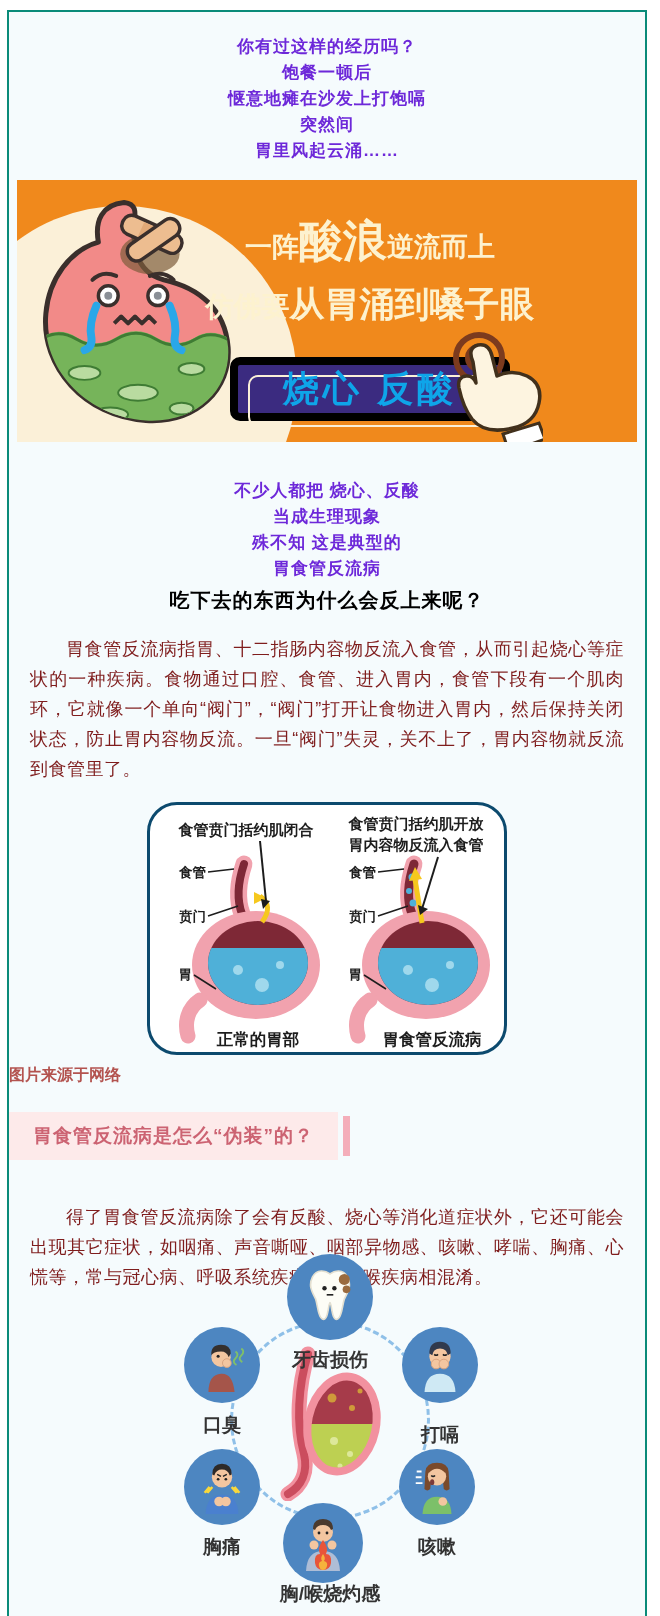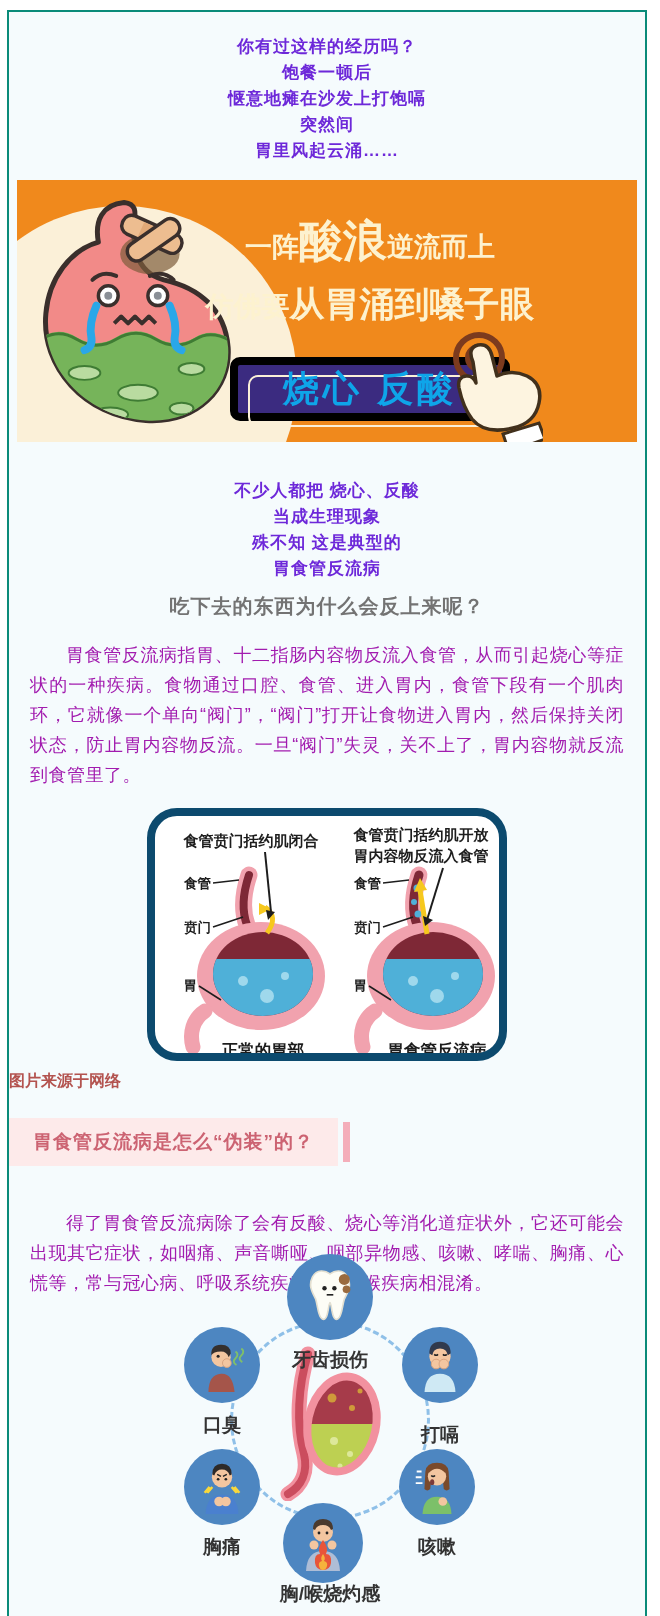--- a/index.html
+++ b/index.html
@@ -30,28 +30,28 @@
   .bt-line2 { font-size:28px; line-height:52px; margin-top:4px; white-space:nowrap; }
   .bt-line2 .mid { font-size:35px; }
   .cta { position:relative; margin:24px auto 0; width:280px; height:64px;
     background:#3b2b80; border:8px solid #000000; border-radius:10px;
     display:flex; align-items:center; justify-content:center;
     font-size:36px; color:#0ea5e9; letter-spacing:4px; z-index:2; }
   .cta::after { content:""; position:absolute; left:10px; top:10px; width:100%; height:100%;
     border:2px solid #fbf0d8; border-radius:10px; z-index:-1; }
   .hand { position:absolute; left:426px; top:148px; width:100px; height:115px; z-index:3; }
 
-  .red-heading { margin-top:11px; text-align:center; font-size:20px; font-weight:700;
-    color:#737373; letter-spacing:1px; }
-  .para { margin:20px 21px 0; font-size:18px; line-height:30px; color:#a21caf;
+  .red-heading { margin-top:5px; text-align:center; font-size:20px; font-weight:700;
+    color:#000000; letter-spacing:1px; }
+  .para { margin:20px 21px 0; font-size:18px; line-height:30px; color:#7f1d1d;
     text-align:justify; text-indent:2em; letter-spacing:0.5px; }
 
   
   .diagram { margin:18px auto 0; width:360px; height:253px; background:#ffffff;
-    border:8px solid #0c4a6e; border-radius:30px; overflow:hidden; }
+    border:3px solid #0c4a6e; border-radius:30px; overflow:hidden; }
   .diagram svg { display:block; }
   .source { margin-top:10px; color:#b3534f; font-size:16px; font-weight:600; }
 
   .pink-wrap { margin-top:26px; display:flex; align-items:center; }
   .pink-box { background:#fdeaea; color:#cc6372; font-weight:700; font-size:19px;
     padding:11px 24px; letter-spacing:1px; }
   .pink-bar { width:7px; height:40px; background:#f4aeba; margin-left:5px; }
 
   
   .symptoms { position:absolute; top:1242px; left:0; width:640px; height:380px; }

